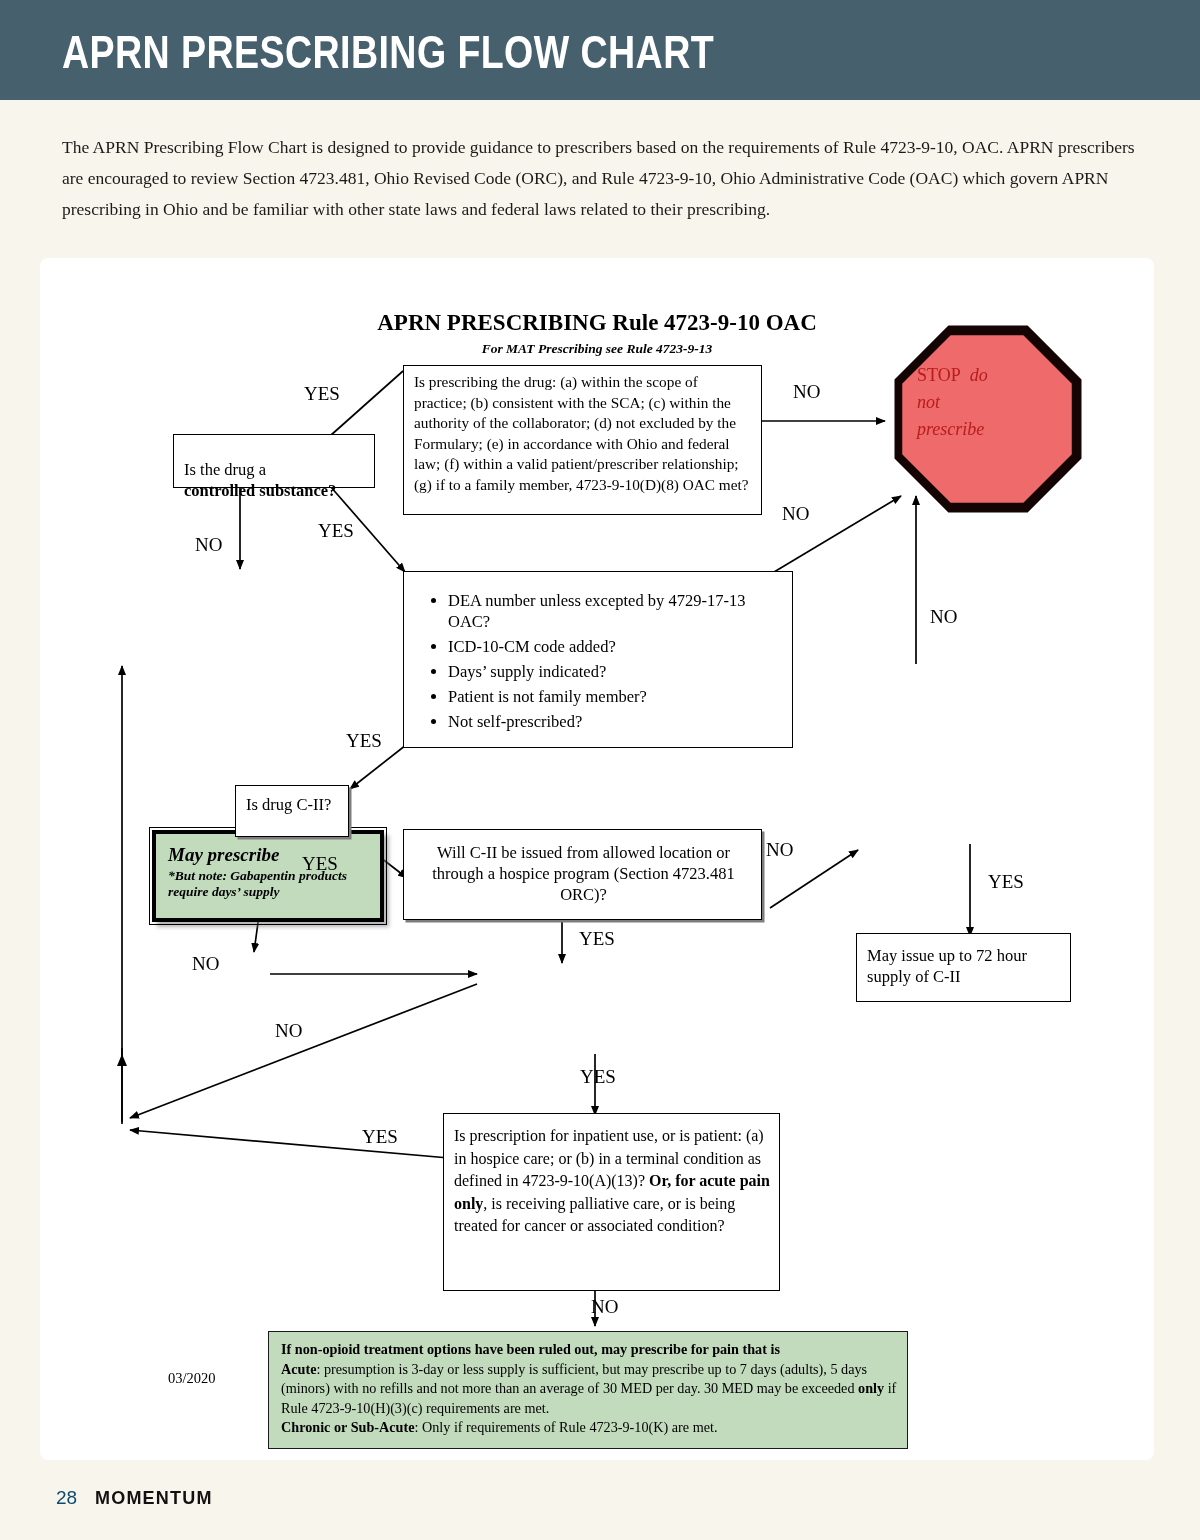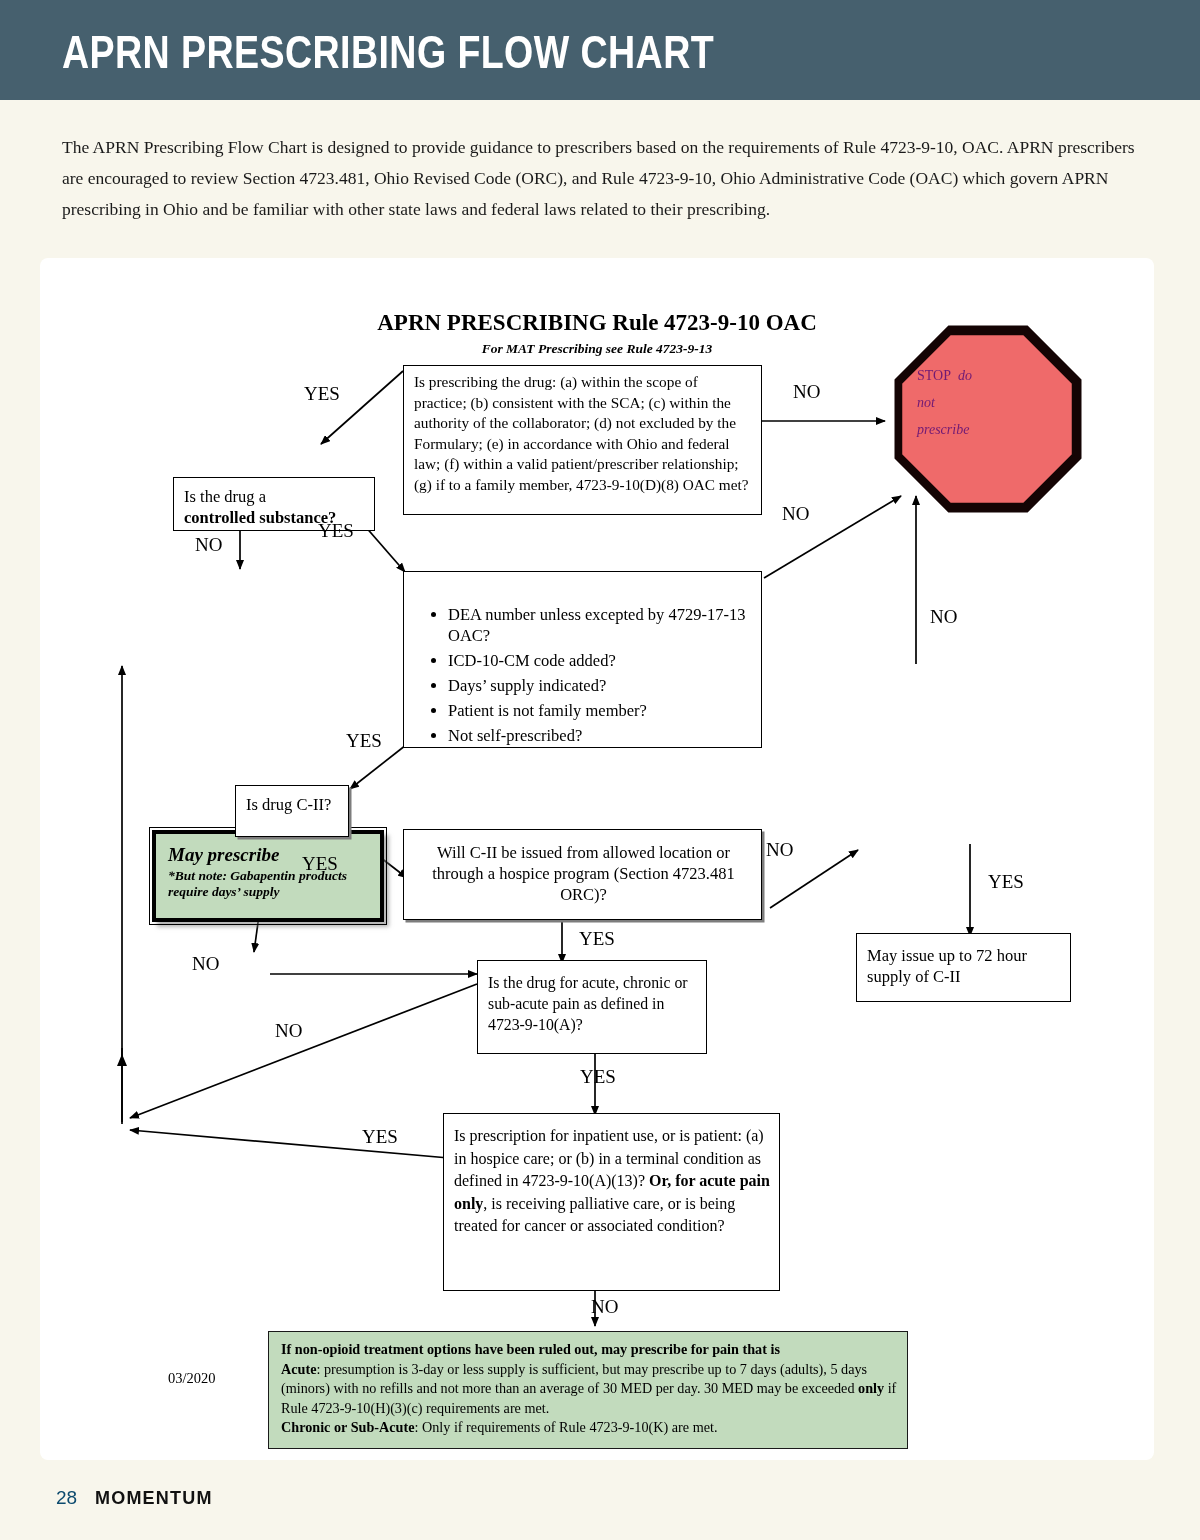--- a/index.html
+++ b/index.html
@@ -82,22 +82,22 @@
     padding:8px 10px 6px 12px;
     font-size:14.2px; line-height:19.5px;
   }
   #bottom-green-box b { font-weight:bold; }
   
   #stop-sign {
     position:absolute; left:853px; top:66px; width:190px; height:190px;
   }
   #stop-text {
     position:absolute; left:877px; top:104px; width:140px;
-    font-family:"Liberation Serif", serif; font-size:14px; line-height:27px;
-    color:#701a75;
+    font-family:"Liberation Serif", serif; font-size:18px; line-height:27px;
+    color:#b91c1c;
   }
   #stop-text .it { font-style:italic; }
   
   .elabel {
     position:absolute; font-family:"Liberation Serif", serif;
     font-size:19px; color:#000; white-space:nowrap;
   }
   
   #date-stamp {
     position:absolute; left:128px; top:1112px;
@@ -192,31 +192,31 @@
     <span>STOP</span>&nbsp;
     <span class="it">do</span><br>
     <span class="it">not</span><br>
     <span class="it">prescribe</span>
   </div>
 
   <div class="node plain" id="node-scope" style="left:363px; top:107px; width:359px; height:150px; font-size:15.3px; line-height:20.5px;">
     <span>Is prescribing the drug: (a) within the scope of practice; (b) consistent with the SCA; (c) within the authority of the collaborator; (d) not excluded by the Formulary; (e) in accordance with Ohio and federal law; (f) within a valid patient/prescriber relationship; (g) if to a family member, 4723-9-10(D)(8) OAC met?</span>
   </div>
 
-  <div class="node plain" id="node-controlled" style="left:133px; top:176px; width:202px; height:54px; padding-top:8px;margin-top:43px;">
+  <div class="node plain" id="node-controlled" style="left:133px; top:176px; width:202px; height:54px; padding-top:24px;">
     <span>Is the drug a</span><br>
     <b>controlled substance?</b>
   </div>
 
   <div id="may-prescribe-box" class="greenbox">
     <div id="may-prescribe-title">May prescribe</div>
     <div id="may-prescribe-note">*But note: Gabapentin products require days’ supply</div>
   </div>
 
-  <div class="node plain" id="node-requirements" style="left:363px; top:313px; width:359px; height:177px; padding-top:32px;">
+  <div class="node plain" id="node-requirements" style="left:363px; top:313px; width:390px; height:177px; padding-top:18px;">
     <ul>
       <li>DEA number unless excepted by 4729-17-13 OAC?</li>
       <li>ICD-10-CM code added?</li>
       <li>Days’ supply indicated?</li>
       <li>Patient is not family member?</li>
       <li>Not self-prescribed?</li>
     </ul>
   </div>
 
   <div class="node shadow" id="node-cii" style="left:195px; top:527px; width:114px; height:52px; padding-top:8px;">
@@ -225,23 +225,20 @@
 
   <div class="node shadow" id="node-cii-location" style="left:363px; top:571px; width:359px; height:91px; padding-top:12px;text-align:center;">
     <span>Will C-II be issued from allowed location or through a hospice program (Section 4723.481 ORC)?</span>
   </div>
 
 
   <div class="node plain" id="node-72hr" style="left:816px; top:675px; width:215px; height:69px; padding-top:11px;">
     <span>May issue up to 72 hour supply of C-II</span>
   </div>
 
-  <div class="node plain" id="node-acute" style="left:437px; top:702px; width:230px; height:94px; padding-top:11px; font-size:15.8px; line-height:21px;">
-    <span>Is the drug for acute, chronic or sub-acute pain as defined in 4723-9-10(A)?</span>
-  </div>
 
   <div class="node plain" id="node-inpatient" style="left:403px; top:855px; width:337px; height:178px; padding-top:11px; font-size:16px; line-height:22.5px;">
     <span>Is prescription for inpatient use, or is patient: (a) in hospice care; or (b) in a terminal condition as defined in 4723-9-10(A)(13)? <b>Or, for acute pain only</b>, is receiving palliative care, or is  being treated for cancer or associated condition?</span>
   </div>
 
   <div id="bottom-green-box" class="greenbox">
     <span><b>If non-opioid treatment options have been ruled out, may prescribe for pain that is</b><br><b>Acute</b>: presumption is 3-day or less supply is sufficient, but may prescribe up to 7 days (adults), 5 days (minors) with no refills and not more than an average of 30 MED per day.   30 MED may be exceeded <b>only</b> if Rule 4723-9-10(H)(3)(c) requirements are met.<br><b>Chronic or Sub-Acute</b>:  Only if requirements of Rule 4723-9-10(K) are met.</span>
   </div>
 
   <div id="date-stamp">03/2020</div>

